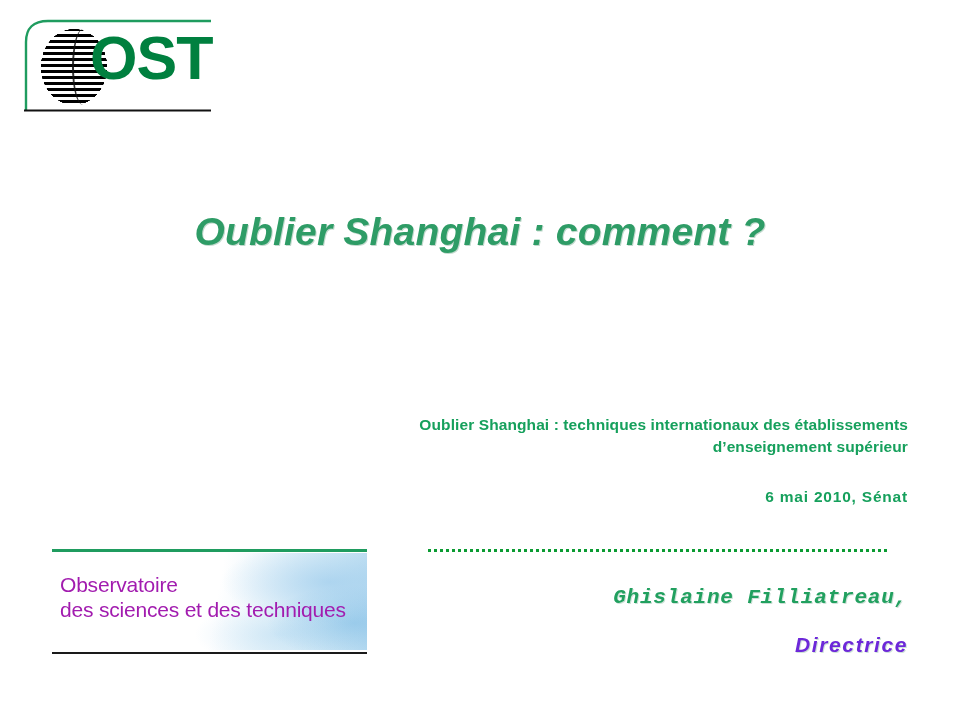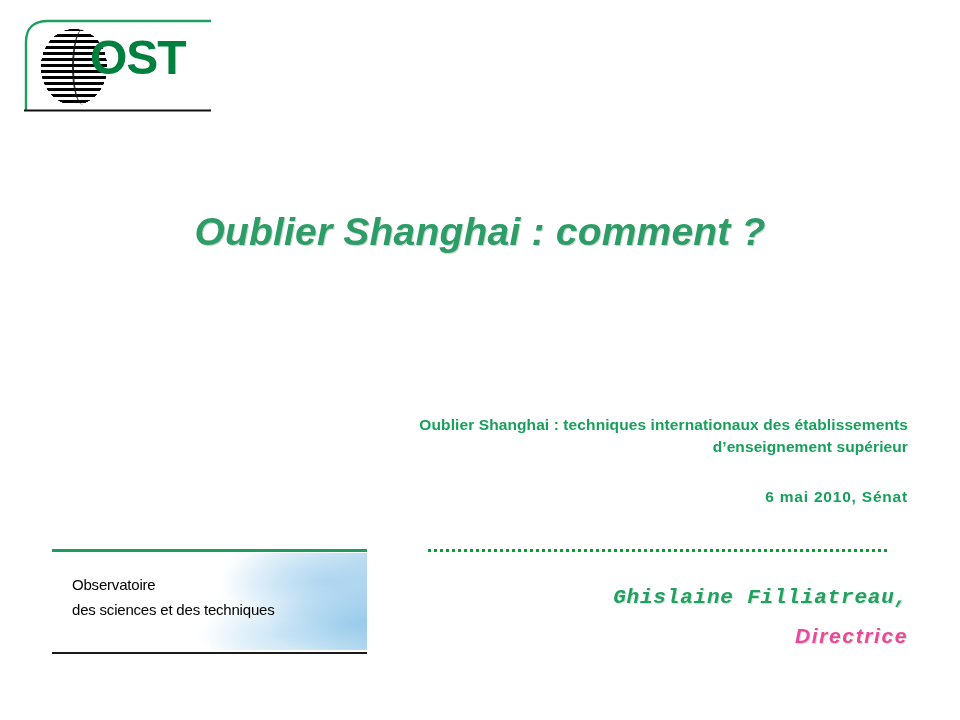--- a/index.html
+++ b/index.html
@@ -57,21 +57,21 @@
     height: 76px;
     border-left: 2px solid #111;
     border-radius: 60% 0 0 60% / 50% 0 0 50%;
     opacity: .85;
   }
   #ost-word {
     position: absolute;
     left: 68px;
     top: 12px;
     font-family: "Liberation Sans", sans-serif;
-    font-size: 48px;
+    font-size: 61px;
     font-weight: bold;
     letter-spacing: -1px;
     color: #00803f;
     line-height: 56px;
   }
 
   
   #main-title {
     position: absolute;
     left: 0;
@@ -141,26 +141,26 @@
   #obs-bottomline {
     position: absolute;
     left: 0;
     bottom: 0;
     width: 315px;
     height: 2px;
     background: #1a1a1a;
   }
   #obs-text {
     position: absolute;
-    left: 20px;
+    left: 8px;
     top: 23px;
     font-family: "Liberation Sans", sans-serif;
-    font-size: 15px;
+    font-size: 21px;
     line-height: 25px;
-    color: #000000;
+    color: #a21caf;
     letter-spacing: -.2px;
   }
 
   
   #dotted-rule {
     position: absolute;
     left: 428px;
     top: 549px;
     width: 462px;
     height: 3px;
@@ -182,26 +182,26 @@
   #presenter-name {
     font-family: Liberation Mono, monospace;
     font-size: 21px;
     font-weight: bold;
     font-style: italic;
     color: #21a05f;
     letter-spacing: .8px;
     text-shadow: 1px 1px 0 rgba(130,180,155,.40);
   }
   #presenter-role {
-    margin-top: 15px;
+    margin-top: 24px;
     font-family: "Liberation Sans", sans-serif;
     font-size: 21px;
     font-weight: bold;
     font-style: italic;
-    color: #ec4899;
+    color: #6d28d9;
     letter-spacing: 1.6px;
     text-shadow: 1px 1px 0 rgba(130,180,155,.40);
   }
 </style>
 </head>
 <body>
 
 <div id="slide">
 
   <div id="ost-logo">

